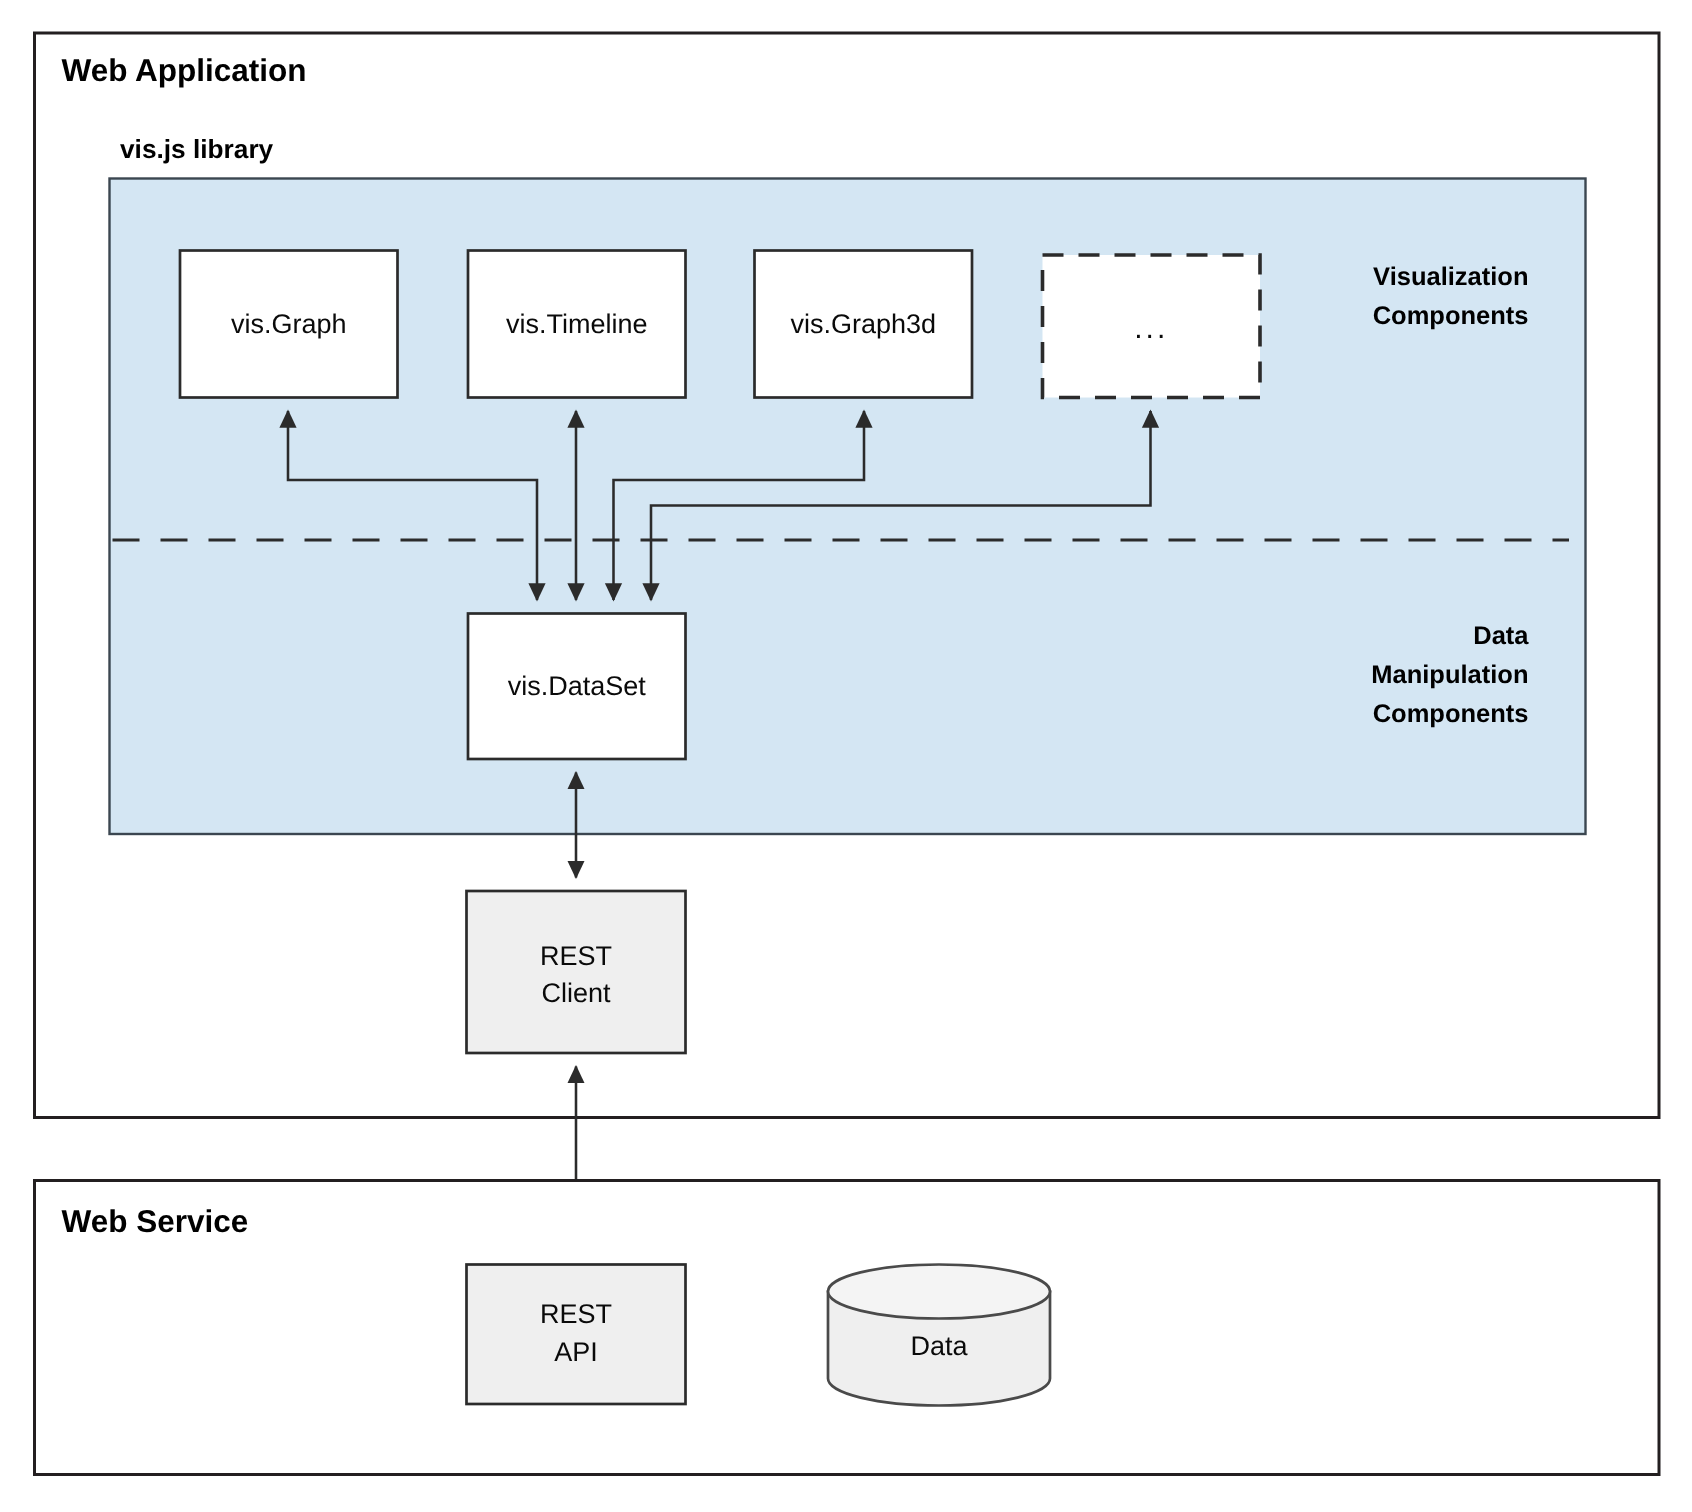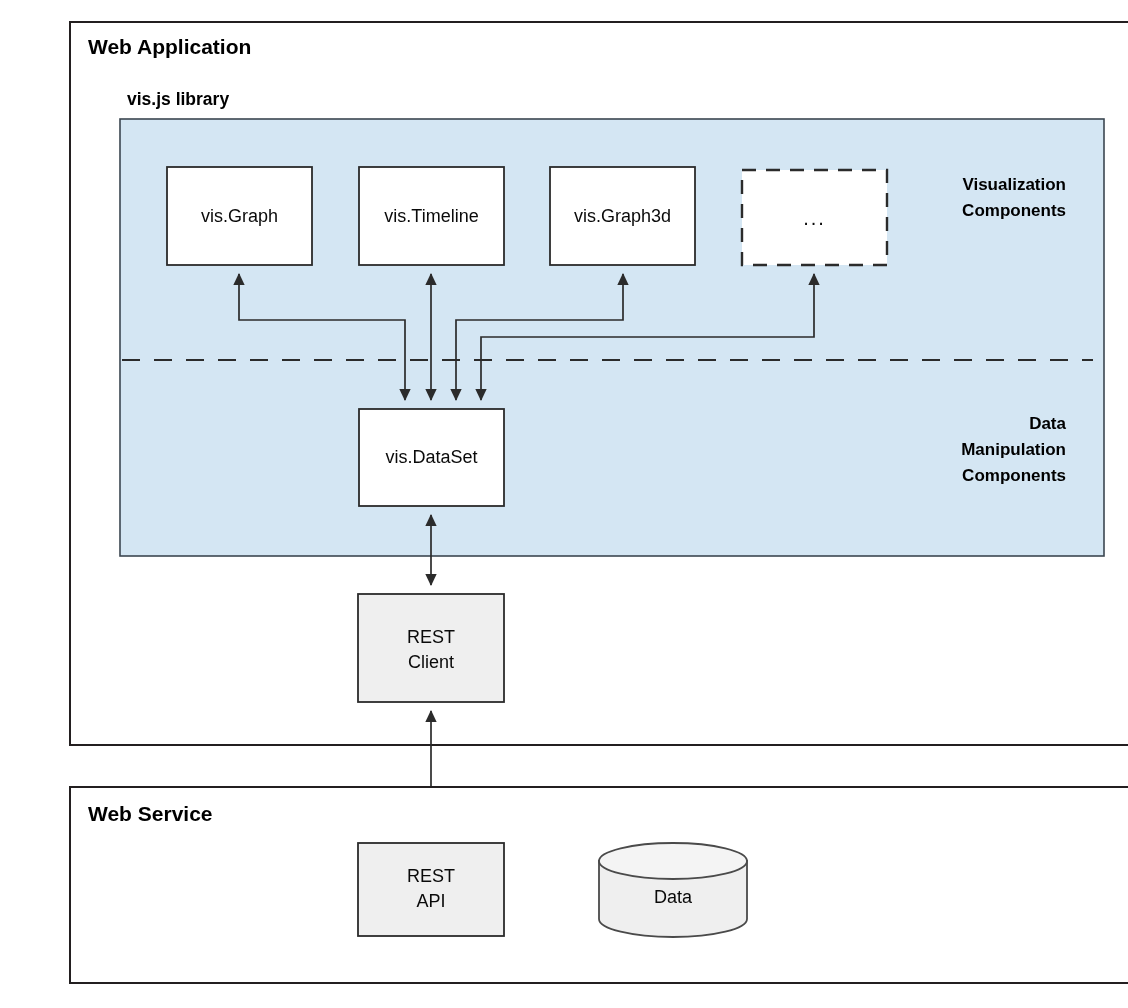--- a/index.html
+++ b/index.html
@@ -10,21 +10,20 @@
   body {
     width: 1128px;
     height: 1008px;
     font-family: "Liberation Sans", sans-serif;
     overflow: hidden;
   }
   #diagram-root {
     position: relative;
     width: 1012px;
     height: 1008px;
-    padding-left: 47px;
   }
   svg#diagram {
     display: block;
     width: 1128px;
     height: 1008px;
   }
   .frame-rect {
     fill: #ffffff;
     stroke: #231f20;
     stroke-width: 2;

